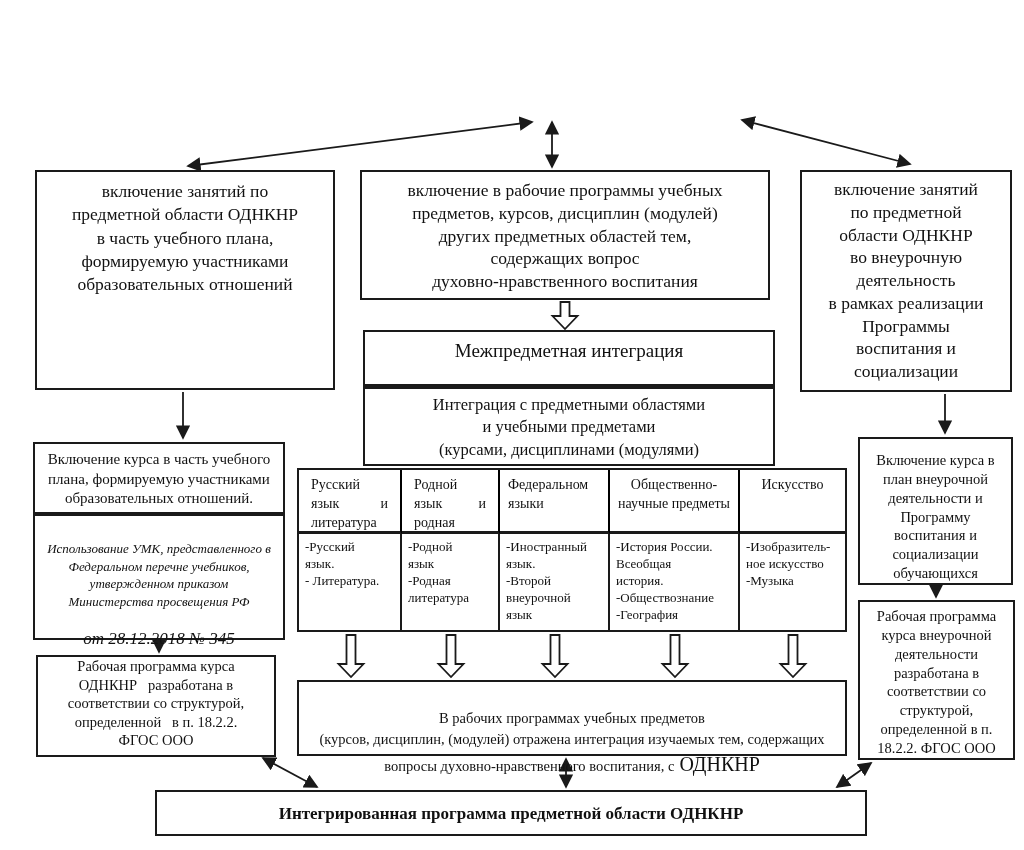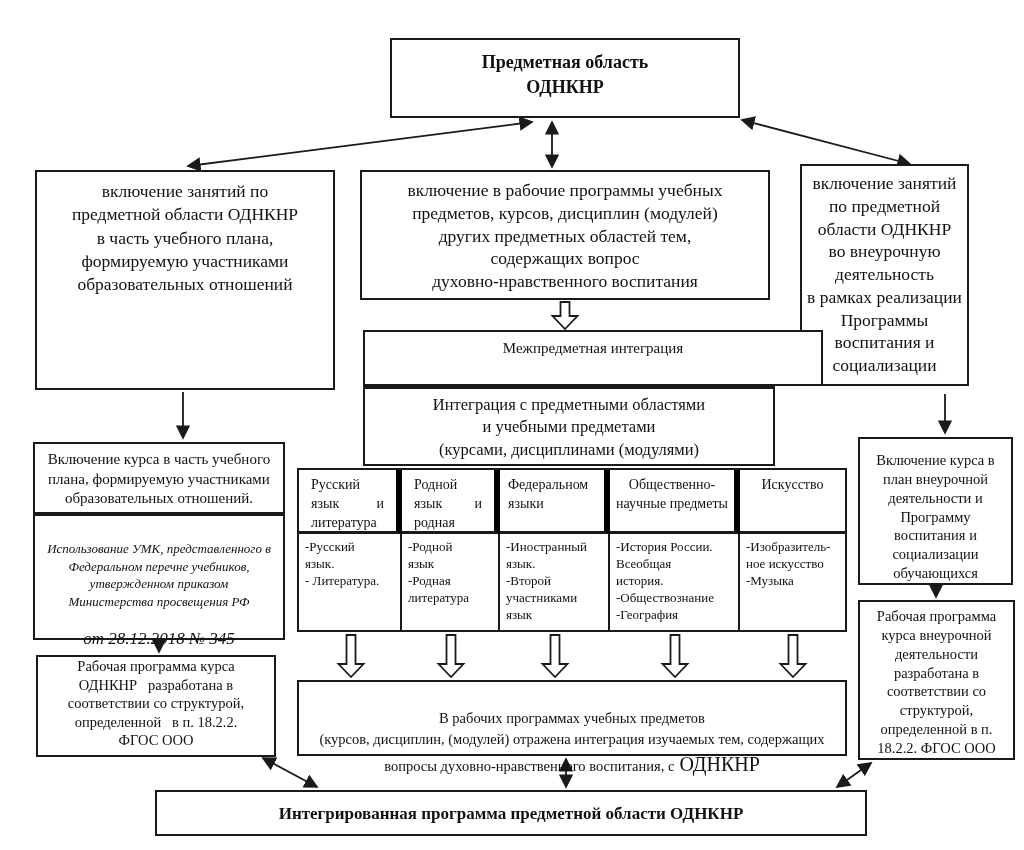--- a/index.html
+++ b/index.html
@@ -5,38 +5,38 @@
   html,body{margin:0;padding:0;background:#fff;}
   .stage{position:relative;width:1024px;height:850px;background:#fff;overflow:hidden;
          font-family:"Liberation Serif", serif;color:#111;}
   svg.arrows{position:absolute;left:0;top:0;width:1024px;height:850px;z-index:0;}
   .box{position:absolute;background:#fff;border:2px solid #1a1a1a;box-sizing:border-box;
        text-align:center;white-space:pre-line;z-index:1;}
   .title-box{left:390px;top:38px;width:350px;height:80px;font-weight:bold;font-size:18px;
        padding-top:10px;line-height:1.4;}
   .branch-left{left:35px;top:170px;width:300px;height:220px;font-size:17.5px;padding:8px 4px;line-height:1.33;}
   .branch-center{left:360px;top:170px;width:410px;height:130px;font-size:17.5px;padding:7px 2px;line-height:1.3;}
-  .branch-right{left:800px;top:164px;width:169px;height:222px;font-size:17.5px;padding:6px 2px;line-height:1.3;}
-  .interdisc{left:363px;top:330px;width:460px;height:56px;font-size:15px;padding-top:8px;}
+  .branch-right{left:800px;top:170px;width:212px;height:222px;font-size:17.5px;padding:6px 2px;line-height:1.3;}
+  .interdisc{left:363px;top:330px;width:412px;height:56px;font-size:19px;padding-top:8px;}
   .integration{left:363px;top:386px;width:412px;height:80px;font-size:16.5px;border-top-width:3px;
        padding-top:5px;line-height:1.35;}
   .left-course{left:33px;top:442px;width:252px;height:72px;font-size:15px;padding:6px 2px;line-height:1.3;}
   .umk{left:33px;top:514px;width:252px;height:126px;padding:6px 2px;}
   .umk .umk-main{font-style:italic;font-size:13px;line-height:1.35;white-space:pre-line;display:block;}
   .umk .umk-order{font-style:italic;font-size:17px;display:block;margin-top:1px;}
   .umk .umk-rev{font-size:17px;display:block;}
   .left-program{left:36px;top:655px;width:240px;height:102px;font-size:14.5px;padding:0 2px;line-height:1.28;}
   .right-course{left:858px;top:437px;width:155px;height:148px;font-size:14.5px;padding:12px 2px;line-height:1.3;}
   .right-program{left:858px;top:600px;width:157px;height:160px;font-size:14.5px;padding:5px 2px;line-height:1.3;}
   .work-programs{left:297px;top:680px;width:550px;height:76px;font-size:14.5px;padding:5px 6px;line-height:1.45;}
   .work-programs .big{font-size:20px;white-space:normal;padding-left:5px;}
   .footer-bar{left:155px;top:790px;width:712px;height:46px;font-weight:bold;font-size:17px;padding-top:12px;}
   .subjects{position:absolute;left:297px;top:468px;width:550px;border:2px solid #1a1a1a;box-sizing:border-box;
        background:#fff;display:grid;grid-template-columns:103px 98px 110px 130px 105px;z-index:1;}
-  .subjects .th{box-sizing:border-box;height:64px;border-right:6px solid #000000;border-bottom:3px solid #1a1a1a;
+  .subjects .th{box-sizing:border-box;height:64px;border-right:2px solid #000000;border-bottom:3px solid #1a1a1a;
        font-size:14px;line-height:1.35;padding:6px 8px;}
   .subjects .th.j{text-align:justify;padding:6px 12px;}
   .subjects .th.c{text-align:center;padding:6px 3px;}
   .subjects .th:nth-child(5){border-right:none;}
   .subjects .td{box-sizing:border-box;height:96px;border-right:2px solid #1a1a1a;font-size:13px;
        line-height:1.3;padding:5px 6px;text-align:left;white-space:pre-line;}
   .subjects .td:last-child{border-right:none;}
 </style>
 </head>
 <body>
@@ -69,22 +69,20 @@
 
       <path d="M560.5 302 H569.5 V316 H577.5 L565 329 L552.5 316 H560.5 Z"></path>
       <path d="M346.5 635 H355.5 V664 H363.5 L351 677 L338.5 664 H346.5 Z"></path>
       <path d="M446.5 635 H455.5 V664 H463.5 L451 677 L438.5 664 H446.5 Z"></path>
       <path d="M550.5 635 H559.5 V664 H567.5 L555 677 L542.5 664 H550.5 Z"></path>
       <path d="M670.5 635 H679.5 V664 H687.5 L675 677 L662.5 664 H670.5 Z"></path>
       <path d="M788.5 635 H797.5 V664 H805.5 L793 677 L780.5 664 H788.5 Z"></path>
     </g>
   </svg>
 
-  <div class="box title-box">Предметная область
-ОДНКНР</div>
 
   <div class="box branch-left">включение занятий по
 предметной области ОДНКНР
 в часть учебного плана,
 формируемую участниками
 образовательных отношений</div>
   <div class="box branch-center">включение в рабочие программы учебных
 предметов, курсов, дисциплин (модулей)
 других предметных областей тем,
 содержащих вопрос
@@ -113,21 +111,21 @@
     <div class="td">-Русский
 язык.
 - Литература.</div>
     <div class="td">-Родной
 язык
 -Родная
 литература</div>
     <div class="td">-Иностранный
 язык.
 -Второй
-участниками
+внеурочной
 язык</div>
     <div class="td">-История России.
 Всеобщая
 история.
 -Обществознание
 -География</div>
     <div class="td">-Изобразитель-
 ное искусство
 -Музыка</div>
   </div>

